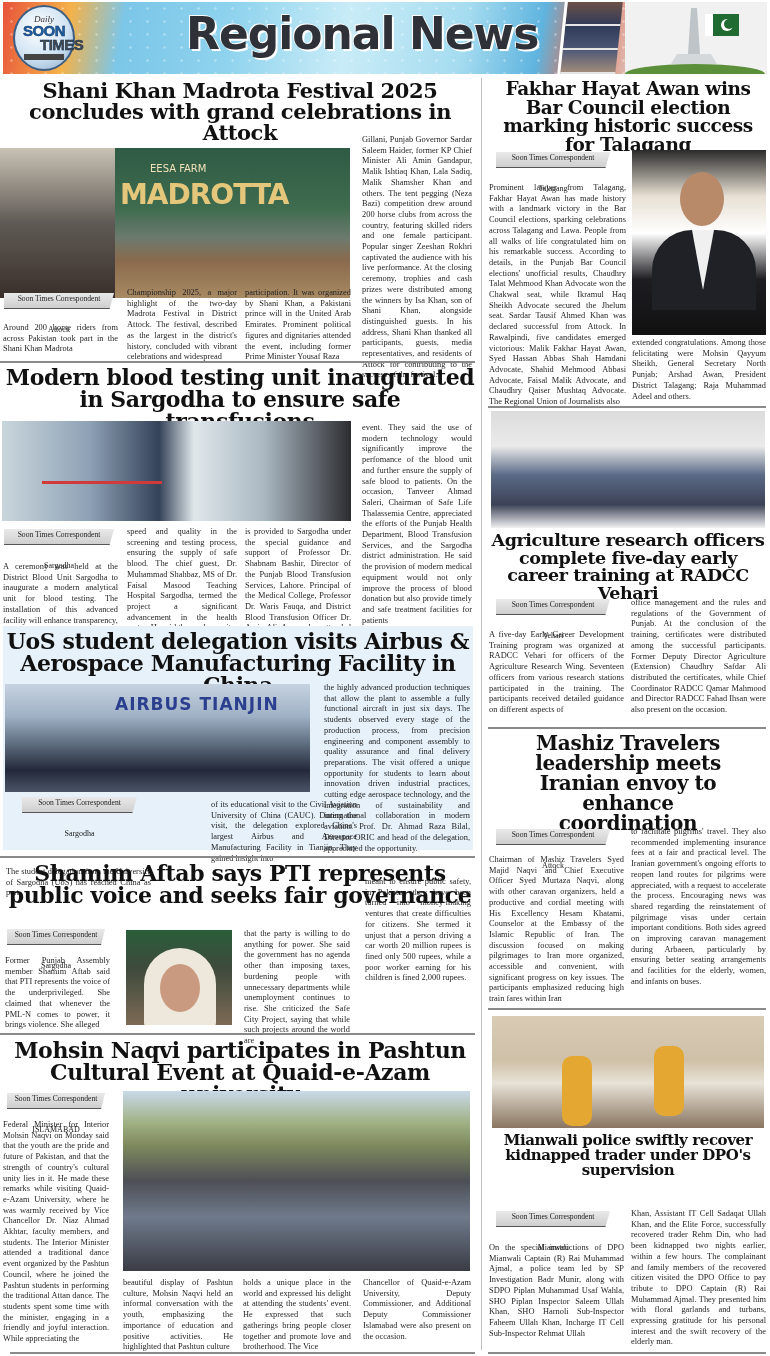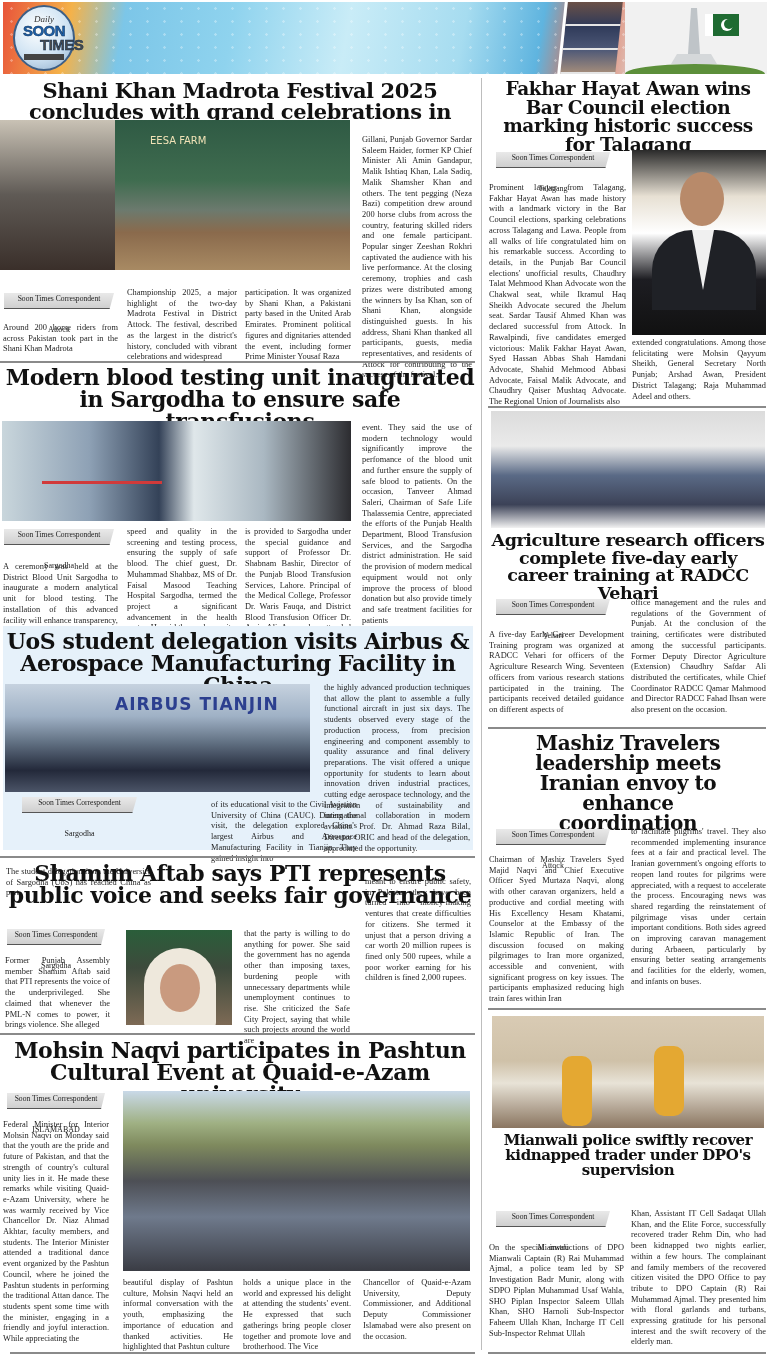--- a/index.html
+++ b/index.html
@@ -90,20 +90,21 @@
 <body>
 
 <div class="masthead">
   <div class="sparkles"></div>
   <div class="logo">
     <div class="daily">Daily</div>
     <div class="soon">SOON</div>
     <div class="times">TIMES</div>
     <div class="ribbon"></div>
   </div>
+  <div class="mast-title">Regional News</div>
   <div class="mast-photos">
       <div></div>
       <div></div>
       <div></div>
     </div>
   <svg class="mast-minar" viewBox="0 0 142 72">
     <rect x="0" y="0" width="142" height="72" fill="#f1f1f1"></rect>
     <ellipse cx="70" cy="72" rx="70" ry="10" fill="#5c8f3a"></ellipse>
     <polygon points="66,6 72,6 75,52 63,52" fill="#bfc4c8"></polygon>
     <polygon points="52,52 86,52 92,62 46,62" fill="#d5d8da"></polygon>
@@ -111,31 +112,32 @@
     <rect x="80" y="12" width="8" height="22" fill="#ffffff"></rect>
     <circle cx="102" cy="23" r="6" fill="#ffffff"></circle>
     <circle cx="104" cy="22" r="5" fill="#1f6b32"></circle>
   </svg>
 </div>
 
 <div class="vdivider" style="left:481px; top:78px; height:1272px;"></div>
 
 <article class="article">
   <h1 class="headline" style="left:2px; top:80px; width:476px; font-size:21px;">Shani Khan Madrota Festival 2025 concludes with grand celebrations in Attock</h1>
-  <div class="photo ph-madrotta" style="left:0; top:120px; width:350px; height:150px;">
+  <div class="photo ph-madrotta" style="left:0; top:148px; width:350px; height:150px;">
     <div class="left"></div>
     <div class="banner-small">EESA FARM</div>
+    <div class="banner-text">MADROTTA</div>
   </div>
   <div class="byline" style="left:4px; top:293px; width:110px;">
     <span class="tag">Soon Times Correspondent</span>
     <span class="place">Attock</span>
   </div>
   <p class="body-text" style="left:3px; top:323px; width:115px;">Around 200 horse riders from across Pakistan took part in the Shani Khan Madrota</p>
   <p class="body-text" style="left:127px; top:288px; width:110px;">Championship 2025, a major highlight of the two-day Madrota Festival in District Attock. The festival, described as the largest in the district's history, concluded with vibrant celebrations and widespread</p>
-  <p class="body-text" style="left:245px; top:288px; width:106px;">participation. It was organized by Shani Khan, a Pakistani party based in the United Arab Emirates. Prominent political figures and dignitaries attended the event, including former Prime Minister Yousaf Raza</p>
+  <p class="body-text" style="left:245px; top:288px; width:106px;">participation. It was organized by Shani Khan, a Pakistani prince will in the United Arab Emirates. Prominent political figures and dignitaries attended the event, including former Prime Minister Yousaf Raza</p>
   <p class="body-text" style="left:362px; top:135px; width:110px;">Gillani, Punjab Governor Sardar Saleem Haider, former KP Chief Minister Ali Amin Gandapur, Malik Ishtiaq Khan, Lala Sadiq, Malik Shamsher Khan and others. The tent pegging (Neza Bazi) competition drew around 200 horse clubs from across the country, featuring skilled riders and one female participant. Popular singer Zeeshan Rokhri captivated the audience with his live performance. At the closing ceremony, trophies and cash prizes were distributed among the winners by Isa Khan, son of Shani Khan, alongside distinguished guests. In his address, Shani Khan thanked all participants, guests, media representatives, and residents of Attock for contributing to the success of the festival..</p>
 </article>
 <div class="divider" style="left:0; top:361px; width:475px;"></div>
 
 <article class="article">
   <h1 class="headline" style="left:2px; top:366px; width:476px; font-size:22px;">Modern blood testing unit inaugurated in Sargodha to ensure safe transfusions</h1>
   <div class="photo ph-blood" style="left:2px; top:421px; width:349px; height:100px;">
     <div class="ribbon"></div>
   </div>
   <div class="byline" style="left:4px; top:529px; width:110px;">
@@ -181,21 +183,21 @@
 <div class="divider" style="left:0; top:1033px; width:475px;"></div>
 
 <article class="article">
   <h1 class="headline" style="left:2px; top:1039px; width:476px; font-size:22px;">Mohsin Naqvi participates in Pashtun Cultural Event at Quaid-e-Azam university</h1>
   <div class="byline" style="left:7px; top:1093px; width:98px;">
     <span class="tag">Soon Times Correspondent</span>
     <span class="place">ISLAMABAD</span>
   </div>
   <p class="body-text" style="left:3px; top:1120px; width:106px;">Federal Minister for Interior Mohsin Naqvi on Monday said that the youth are the pride and future of Pakistan, and that the strength of country's cultural unity lies in it. He made these remarks while visiting Quaid-e-Azam University, where he was warmly received by Vice Chancellor Dr. Niaz Ahmad Akhtar, faculty members, and students. The Interior Minister attended a traditional dance event organized by the Pashtun Council, where he joined the Pashtun students in performing the traditional Attan dance. The students spent some time with the minister, engaging in a friendly and joyful interaction. While appreciating the</p>
   <div class="photo ph-naqvi" style="left:123px; top:1091px; width:347px; height:180px;"></div>
-  <p class="body-text" style="left:123px; top:1278px; width:110px;">beautiful display of Pashtun culture, Mohsin Naqvi held an informal conversation with the youth, emphasizing the importance of education and thanked activities. He highlighted that Pashtun culture</p>
+  <p class="body-text" style="left:123px; top:1278px; width:110px;">beautiful display of Pashtun culture, Mohsin Naqvi held an informal conversation with the youth, emphasizing the importance of education and positive activities. He highlighted that Pashtun culture</p>
   <p class="body-text" style="left:243px; top:1278px; width:108px;">holds a unique place in the world and expressed his delight at attending the students' event. He expressed that such gatherings bring people closer together and promote love and brotherhood. The Vice</p>
   <p class="body-text" style="left:363px; top:1278px; width:108px;">Chancellor of Quaid-e-Azam University, Deputy Commissioner, and Additional Deputy Commissioner Islamabad were also present on the occasion.</p>
 </article>
 <div class="divider" style="left:10px; top:1352px; width:465px;"></div>
 
 <article class="article">
   <h1 class="headline" style="left:490px; top:80px; width:276px; font-size:18.5px;">Fakhar Hayat Awan wins Bar Council election marking historic success for Talagang</h1>
   <div class="byline" style="left:496px; top:152px; width:114px;">
     <span class="tag">Soon Times Correspondent</span>
     <span class="place">Talagang</span>

